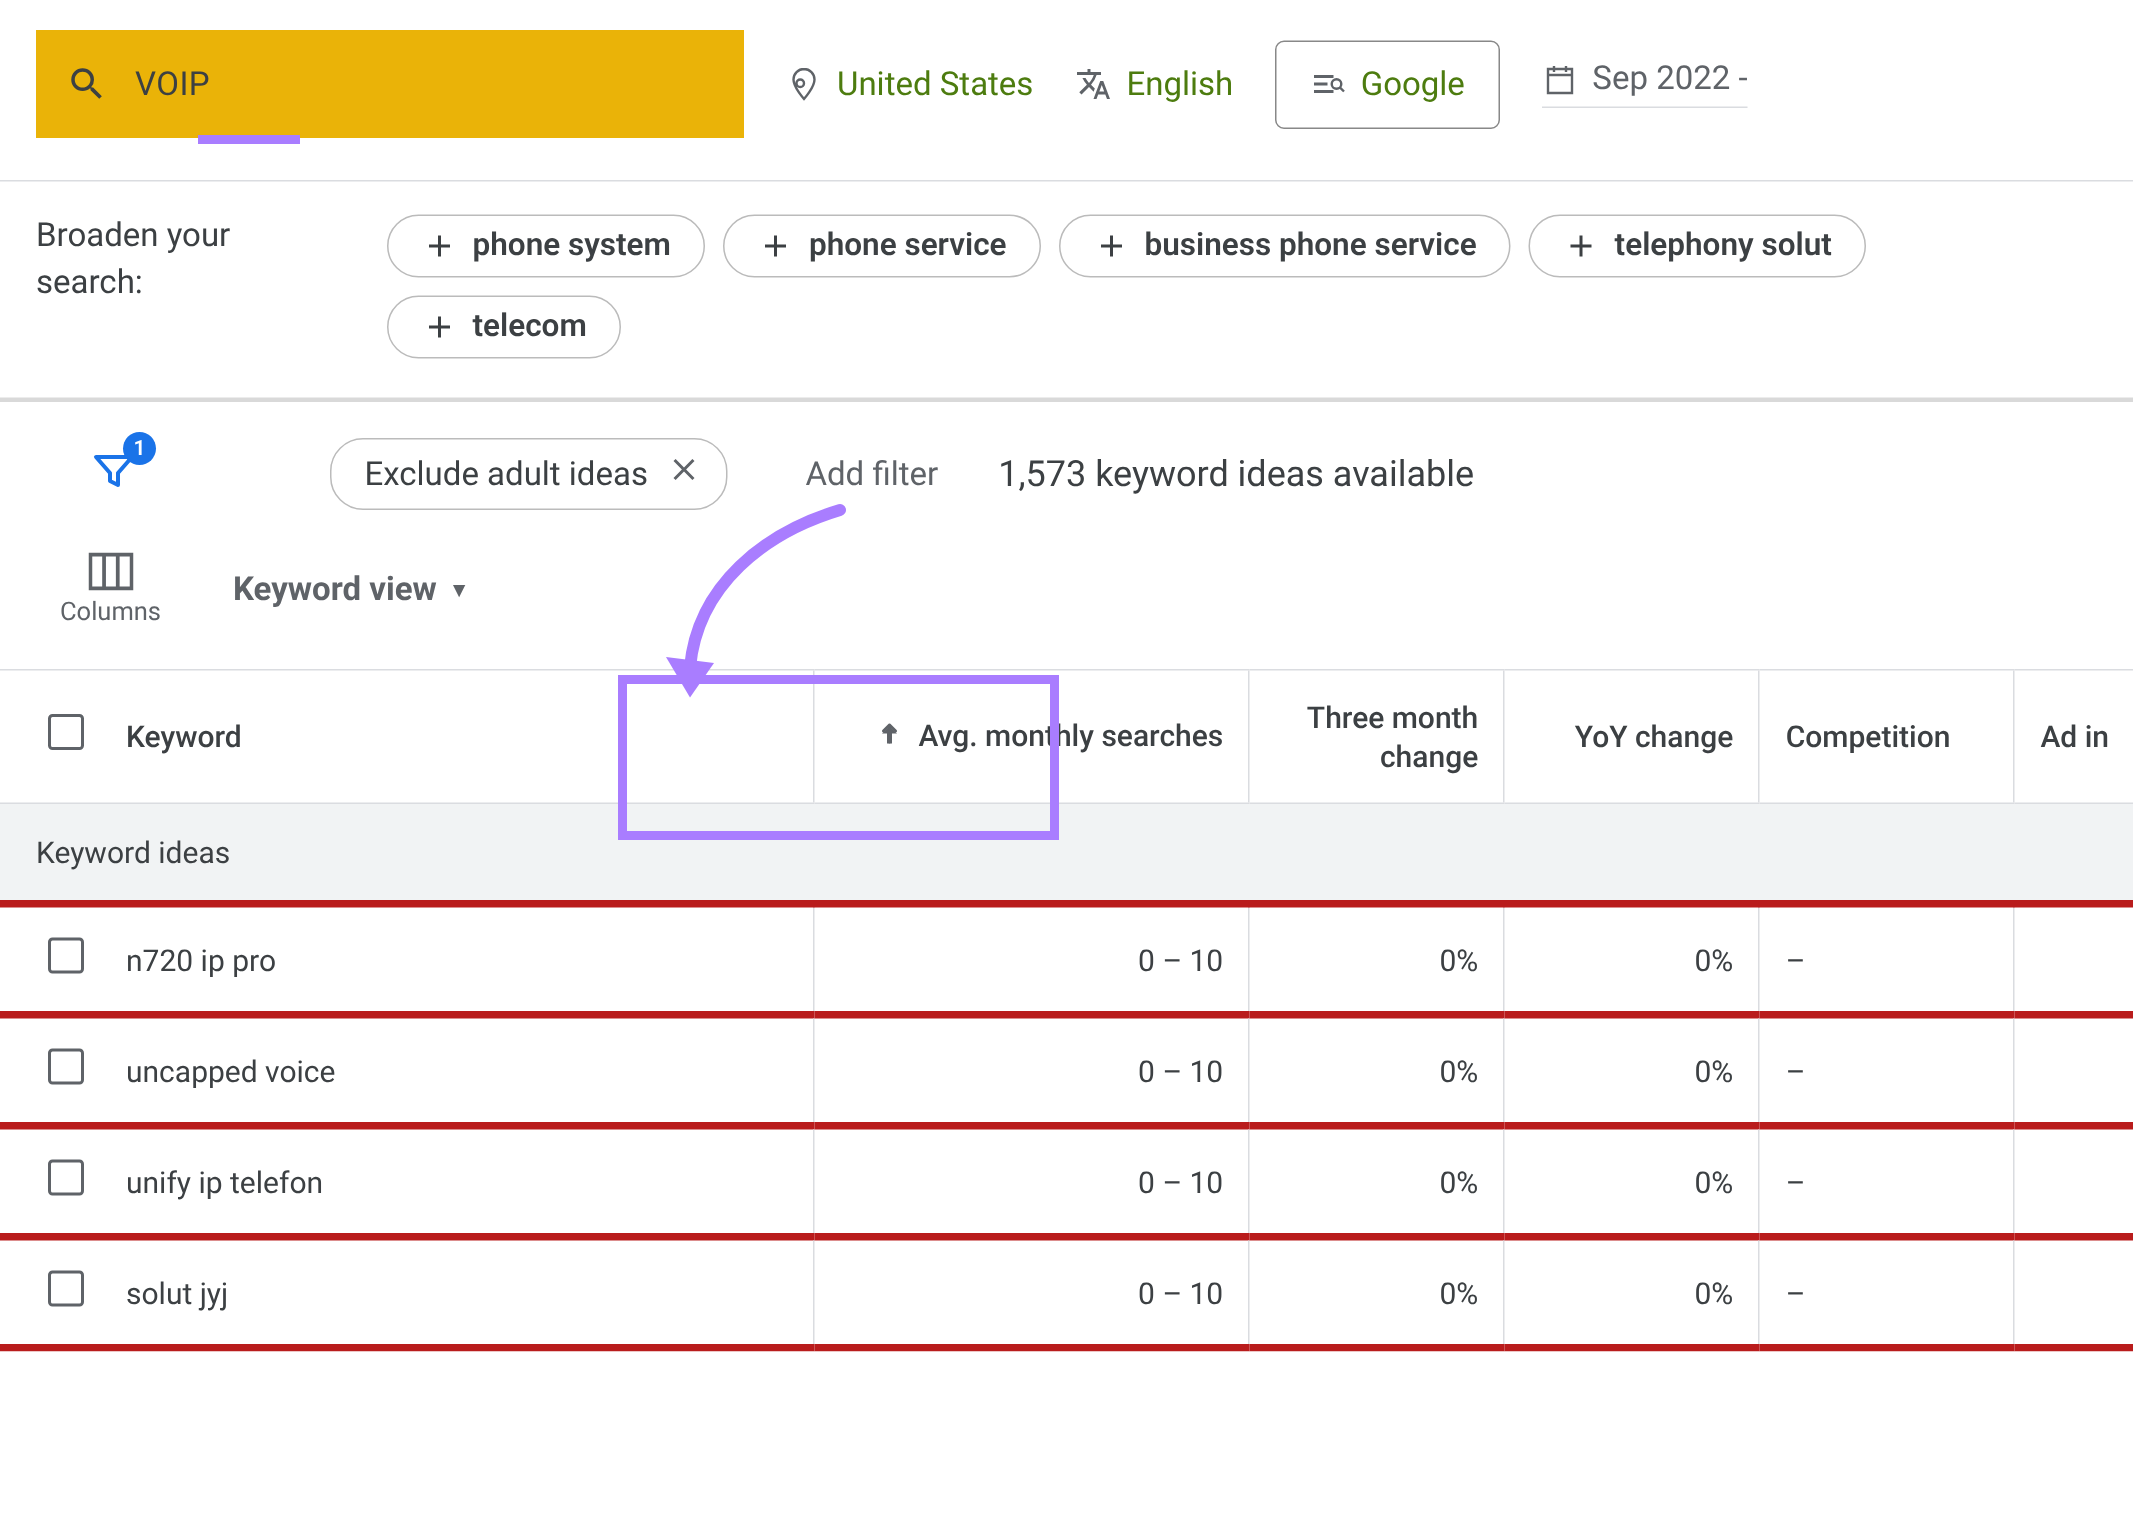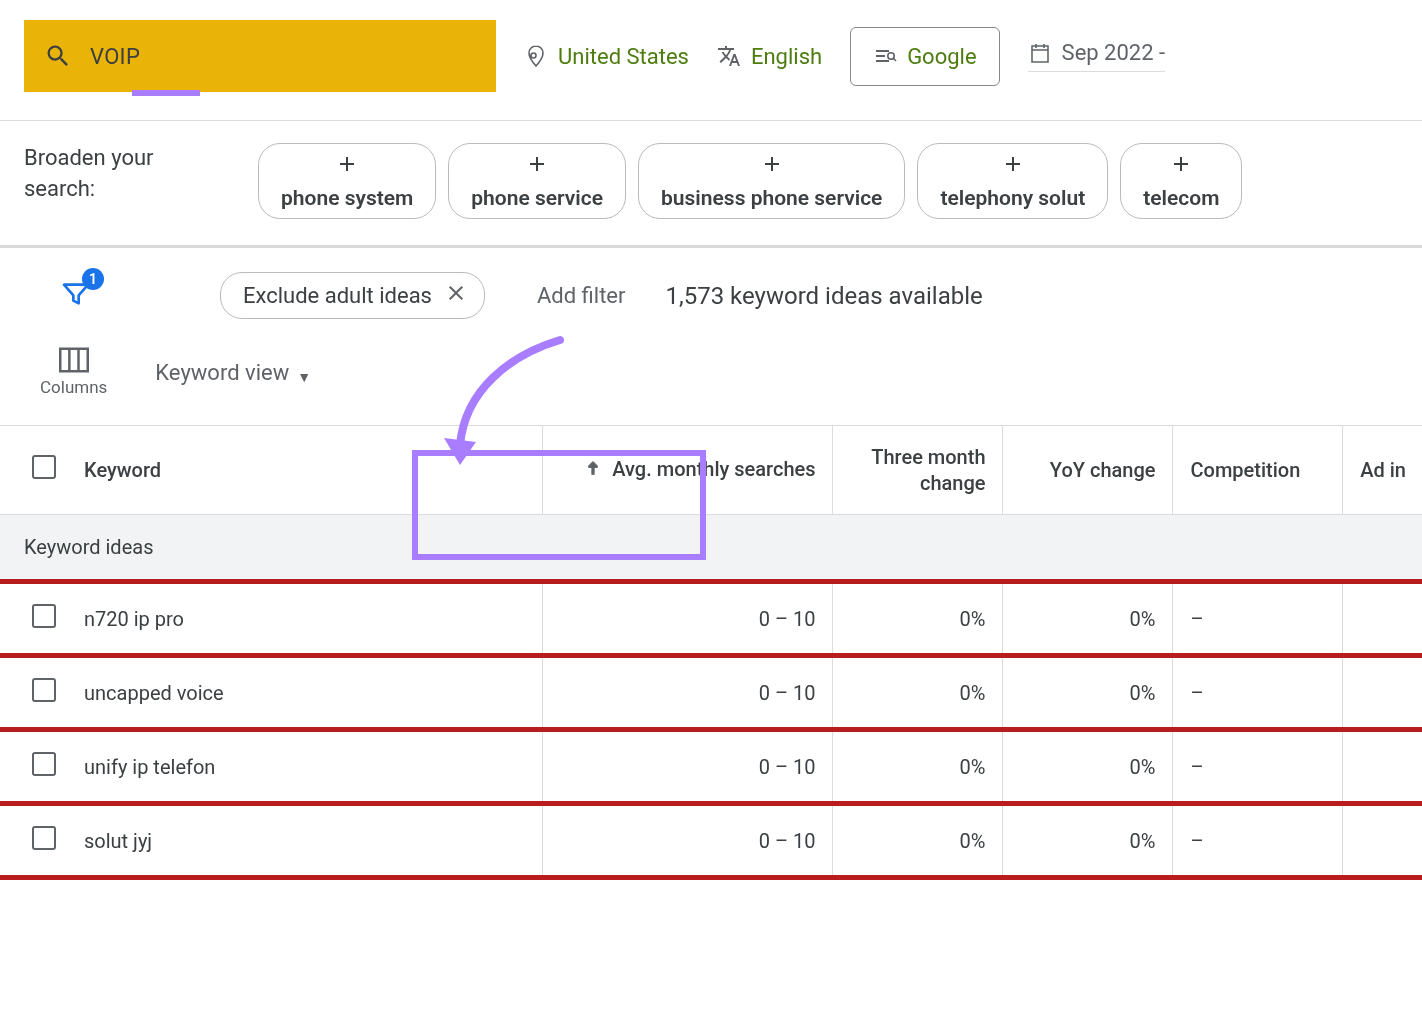--- a/index.html
+++ b/index.html
@@ -93,21 +93,20 @@
     display: flex;
     align-items: center;
     gap: 10px;
     border: 1.5px solid #bbb;
     border-radius: 22px;
     padding: 8px 22px;
     font-size: 21px;
     font-weight: 600;
     color: #3c4043;
     cursor: pointer;
-    flex-direction: column;
   }
 
   
   .toolbar {
     display: flex;
     align-items: center;
     gap: 28px;
     padding: 24px 24px 16px 60px;
   }
   .funnel-wrap {
@@ -165,25 +164,26 @@
     flex-direction: column;
     align-items: center;
     gap: 4px;
     font-size: 17px;
     color: #5f6368;
     cursor: pointer;
   }
   .columns-btn svg { width: 30px; height: 26px; fill: #5f6368; }
   .view-select {
     display: flex;
-    align-items: flex-end;
+    align-items: center;
     gap: 8px;
     font-size: 22px;
     color: #5f6368;
     cursor: pointer;
+    font-weight: bold;
   }
   .view-select .tri {
     font-size: 14px;
     color: #5f6368;
   }
 
   
   table {
     width: 100%;
     border-collapse: collapse;

